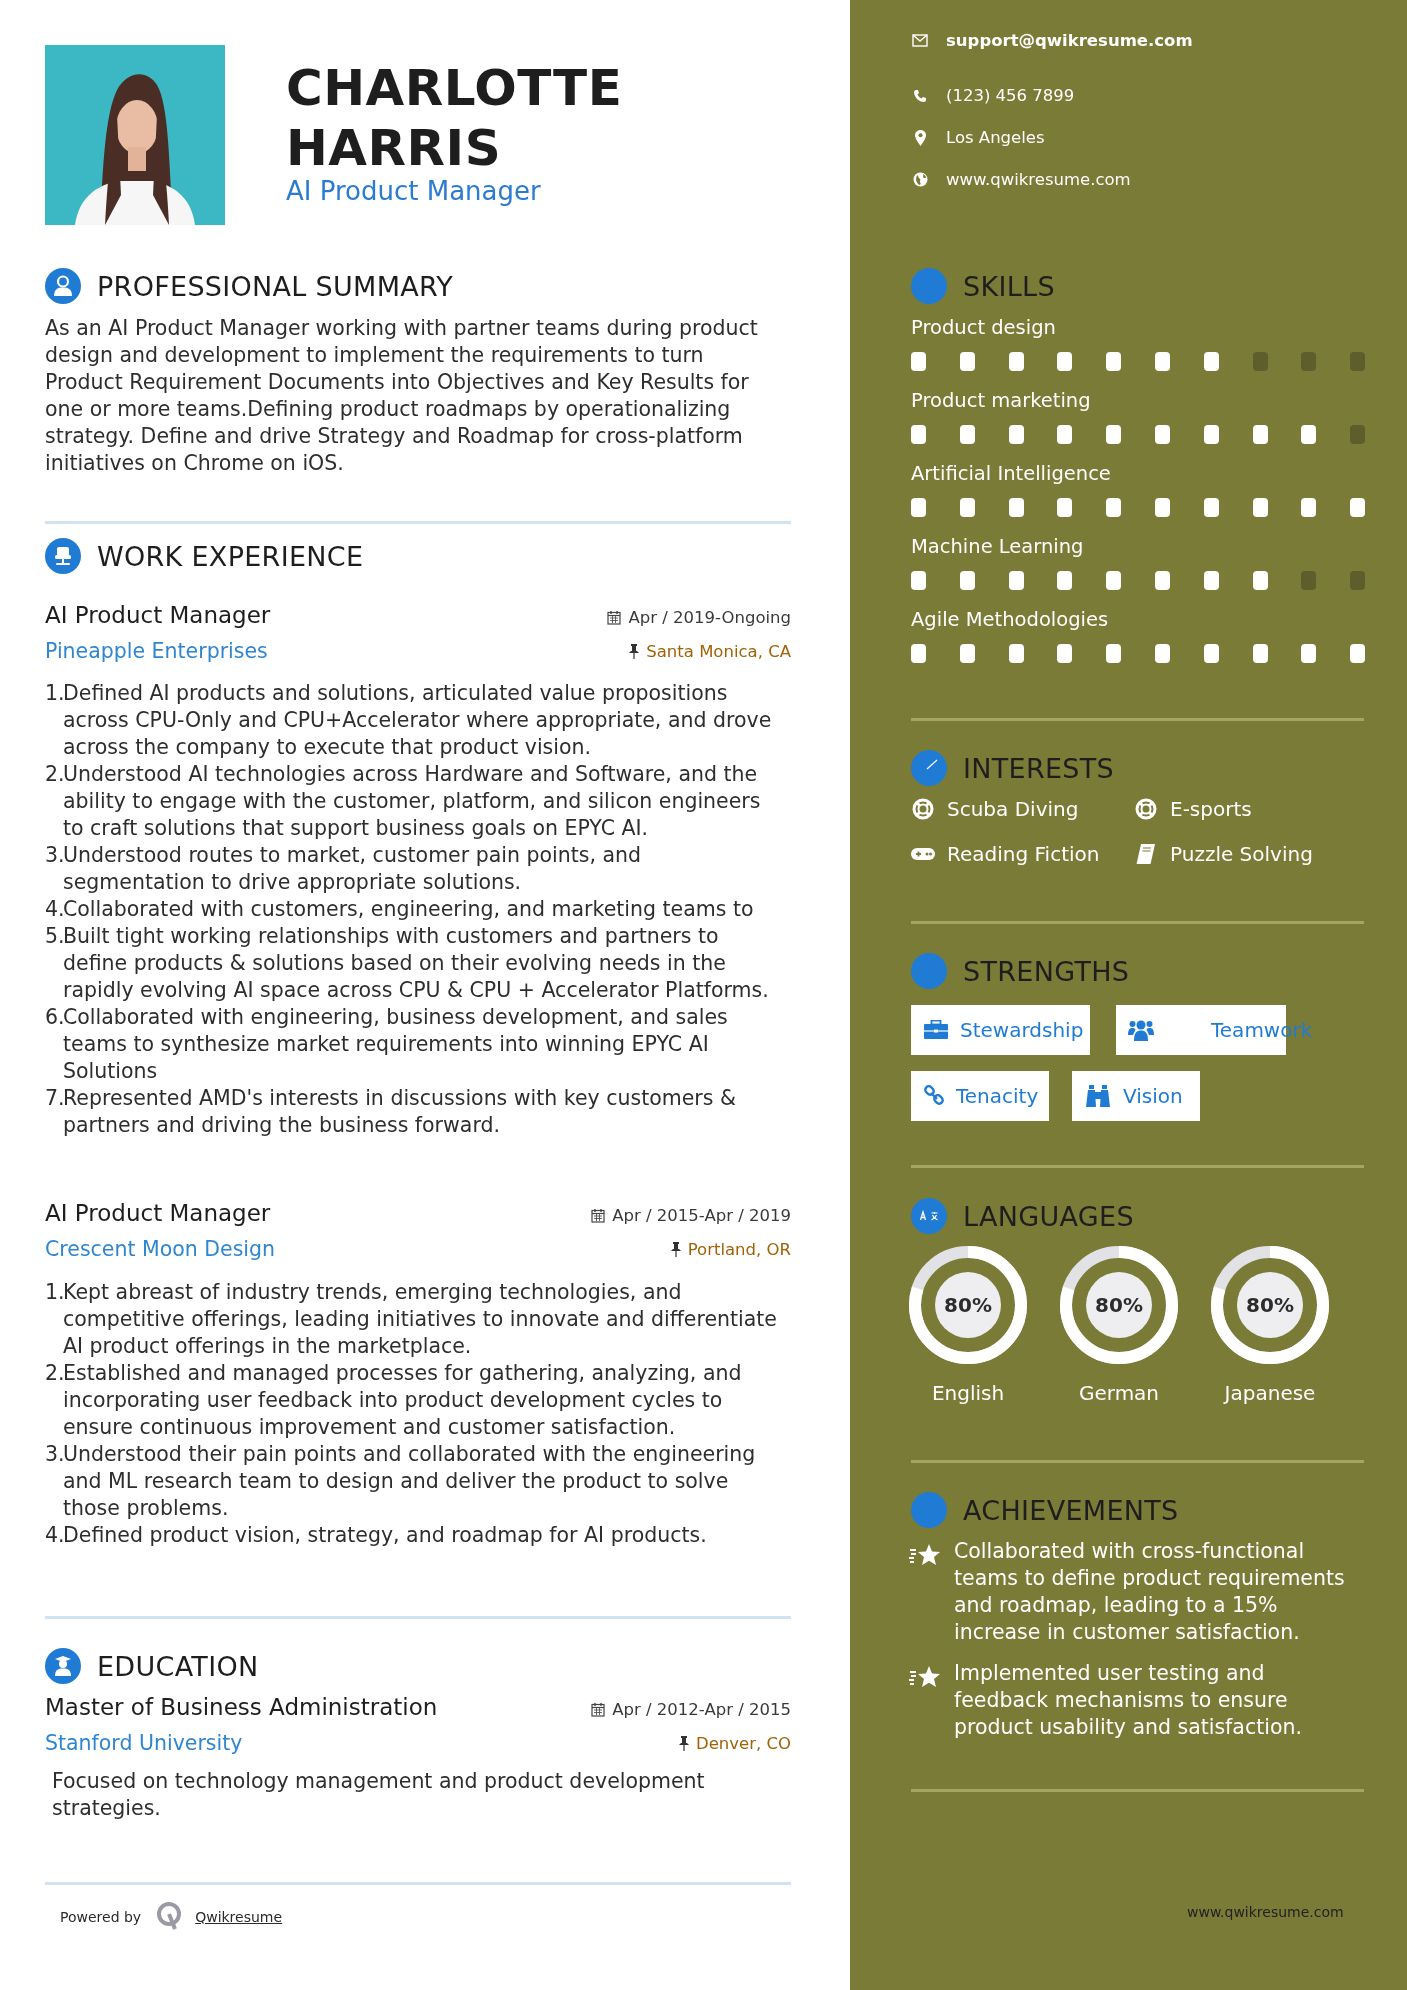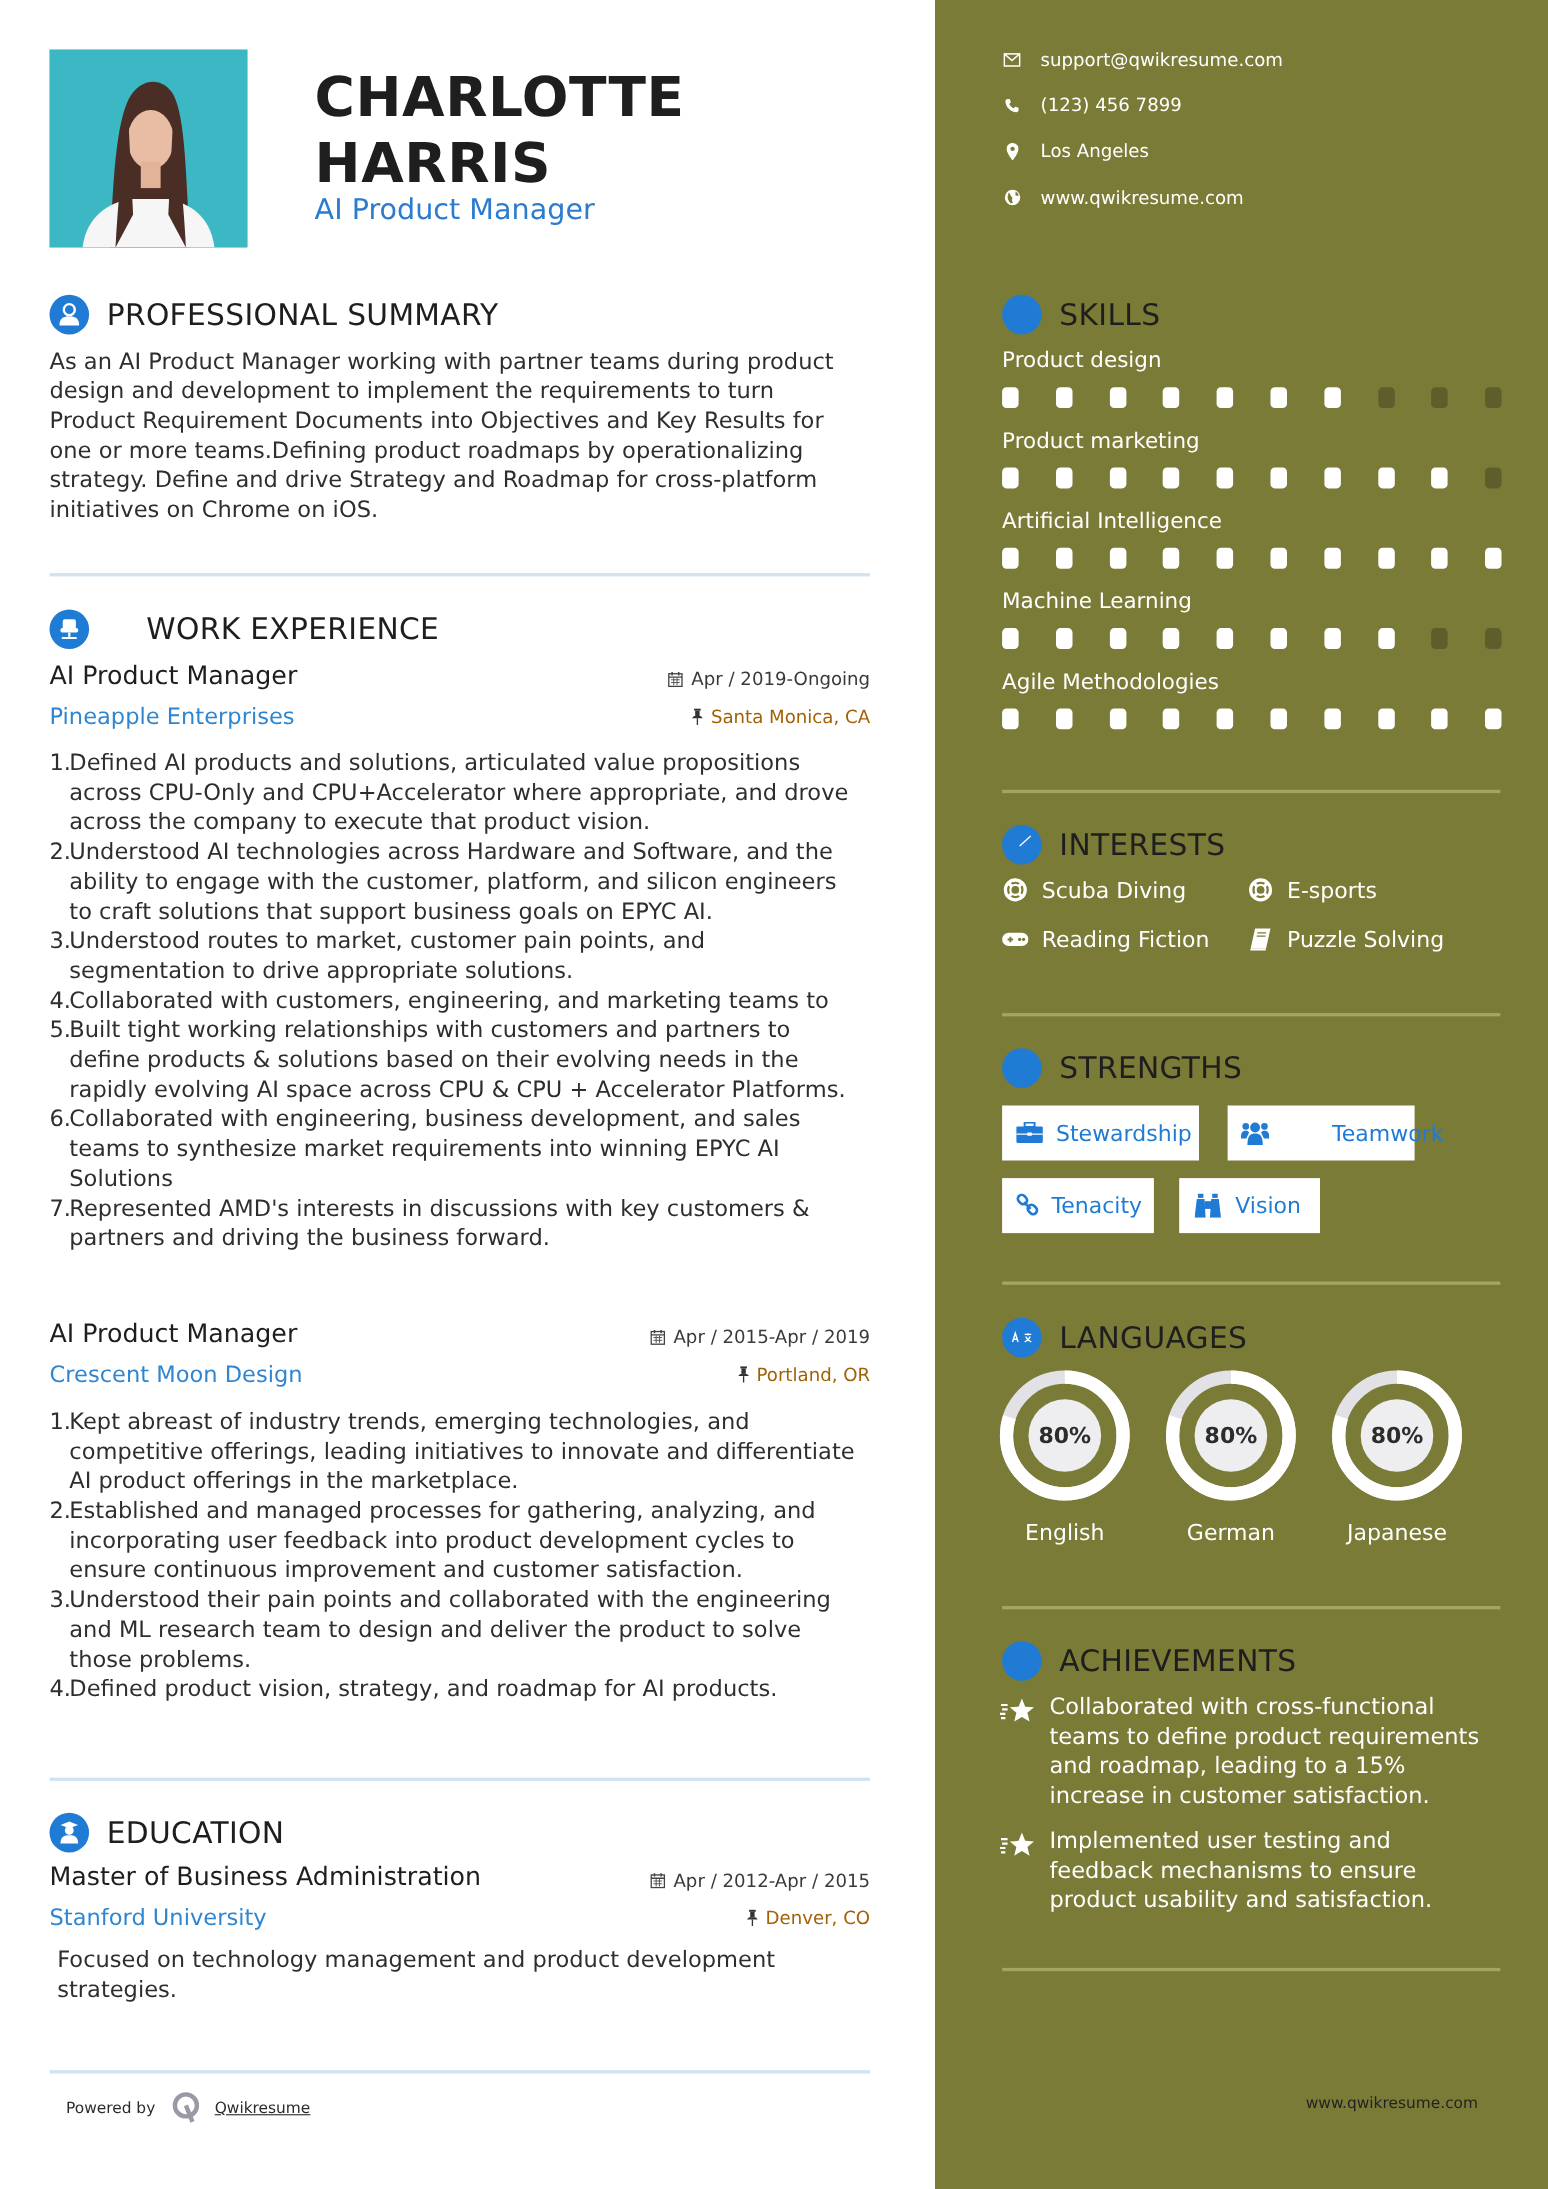--- a/index.html
+++ b/index.html
@@ -104,21 +104,21 @@
   <div class="para" style="left:45px; top:315px; width:760px;">
     <div>As an AI Product Manager working with partner teams during product</div>
     <div>design and development to implement the requirements to turn</div>
     <div>Product Requirement Documents into Objectives and Key Results for</div>
     <div>one or more teams.Defining product roadmaps by operationalizing</div>
     <div>strategy. Define and drive Strategy and Roadmap for cross-platform</div>
     <div>initiatives on Chrome on iOS.</div>
   </div>
   <div class="divider-l" style="top:521px;"></div>
 
-  <div class="sec-head" style="left:45px; top:554px;gap:36px;">
+  <div class="sec-head" style="left:45px; top:538px;">
     <span class="sec-icon">
       <svg width="20" height="22" viewBox="0 0 20 22">
           <rect x="4" y="2" width="12" height="9" rx="2" fill="#fff"></rect>
           <rect x="2" y="10" width="16" height="4" rx="1.5" fill="#fff"></rect>
           <rect x="9" y="14" width="2" height="4" fill="#fff"></rect>
           <rect x="3" y="18" width="14" height="2" rx="1" fill="#fff"></rect>
         </svg>
     </span>
     <span class="sec-title">WORK EXPERIENCE</span>
   </div>
@@ -287,21 +287,21 @@
           <circle cx="14" cy="14" r="10" fill="none" stroke="#9a9aa6" stroke-width="4"></circle>
           <path d="M14 14 L20 29" stroke="#9a9aa6" stroke-width="4"></path>
         </svg>
     </span>
     <a>Qwikresume</a>
   </div>
 </div>
 
 <div class="right"></div>
 
-<div class="contact-row" style="top:45px;">
+<div class="contact-row" style="top:31px;font-weight:bold;">
   <span class="ci">
       <svg width="16" height="13" viewBox="0 0 16 13">
         <rect x="1" y="1" width="14" height="11" fill="none" stroke="#fff" stroke-width="1.4"></rect>
         <path d="M1 1 L8 7 L15 1" fill="none" stroke="#fff" stroke-width="1.4"></path>
       </svg>
     </span>
   <span>support@qwikresume.com</span>
 </div>
 <div class="contact-row" style="top:86px;">
   <span class="ci">

